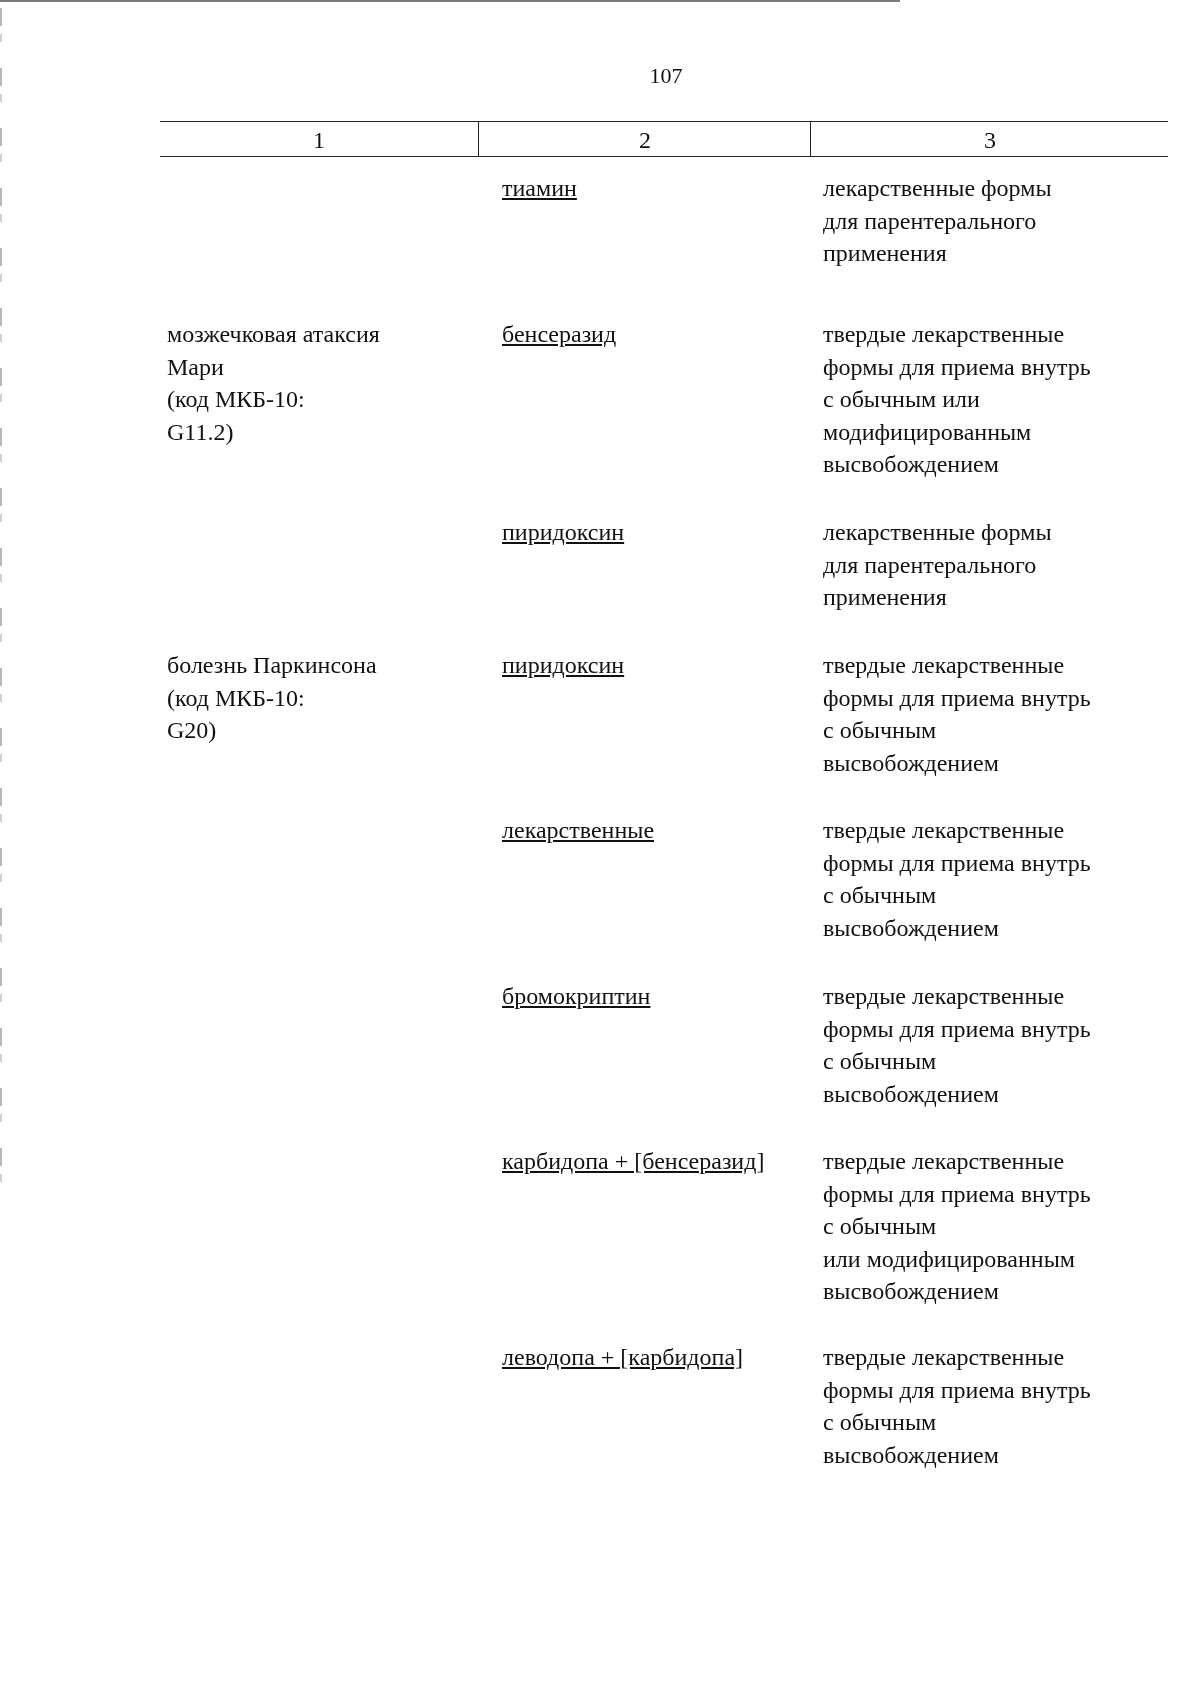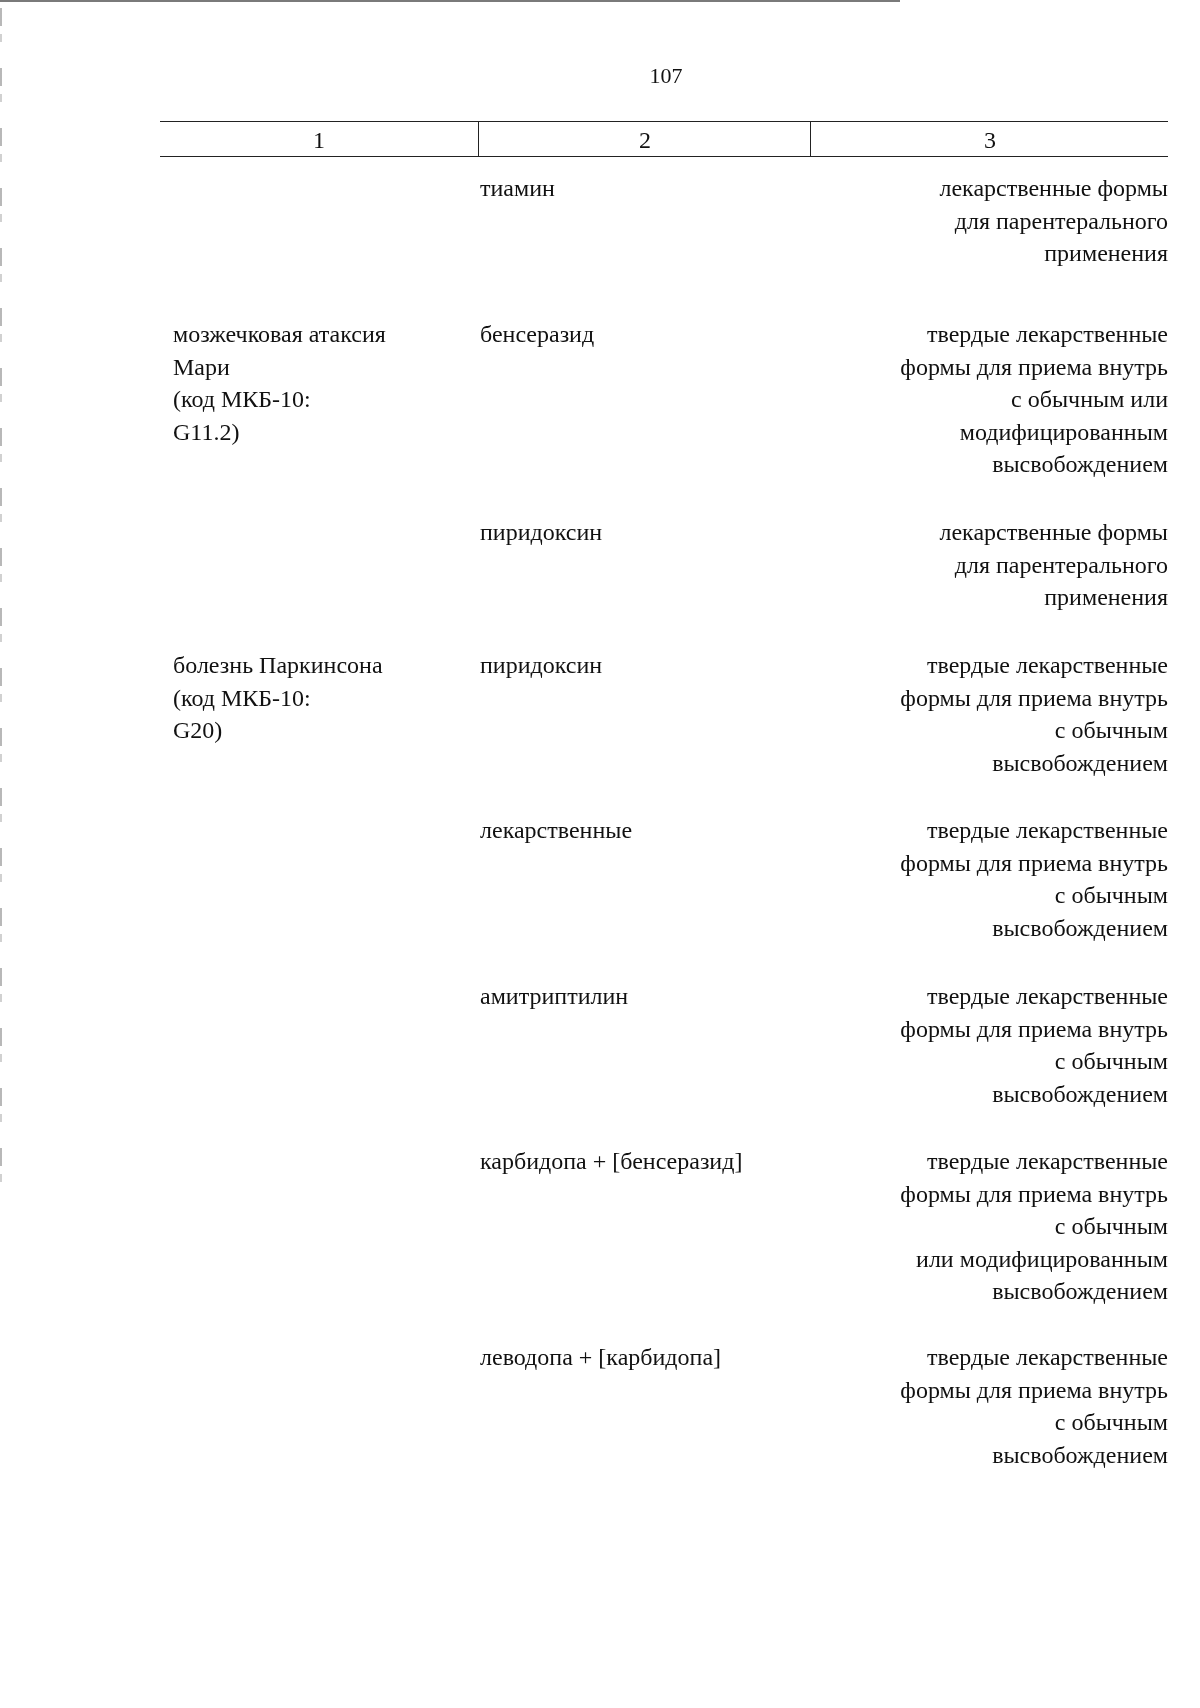--- a/index.html
+++ b/index.html
@@ -11,23 +11,23 @@
   .scan-left { position: absolute; left: 0; top: 8px; width: 2px; height: 1200px;
     background: repeating-linear-gradient(to bottom, #9a9a9a 0 18px, transparent 18px 26px, #bdbdbd 26px 34px, transparent 34px 60px); opacity: 0.7; }
   .page-number { position: absolute; top: 63px; left: 0; width: 1332px; text-align: center; font-size: 22px; }
   .table { position: absolute; left: 160px; top: 121px; width: 1008px; }
   .hdr { position: relative; height: 34px; border-top: 1.5px solid #222; border-bottom: 1.5px solid #222; }
   .hdr .cell { position: absolute; top: 0; height: 34px; line-height: 36px; text-align: center; font-size: 24px; }
   .hdr .c1 { left: 0; width: 318px; }
   .hdr .c2 { left: 318px; width: 332px; border-left: 1.5px solid #222; }
   .hdr .c3 { left: 650px; width: 358px; border-left: 1.5px solid #222; }
   .row { position: absolute; left: 160px; width: 1008px; font-size: 24px; line-height: 32.5px; }
-  .row .a { position: absolute; left: 13px; width: 300px; white-space: pre-line; }
-  .row .b { position: absolute; left: 320px; width: 320px; white-space: pre-line; }
-  .row .c { position: absolute; left: 663px; width: 345px; white-space: pre-line; text-align: right; }
+  .row .a { position: absolute; left: 7px; width: 300px; white-space: pre-line; }
+  .row .b { position: absolute; left: 342px; width: 320px; white-space: pre-line; text-decoration: underline; }
+  .row .c { position: absolute; left: 663px; width: 345px; white-space: pre-line; }
 </style>
 </head>
 <body>
 
 <div class="scan-top"></div>
 <div class="scan-left"></div>
 
 <div class="page-number">107</div>
 
 <div class="table">
@@ -82,21 +82,21 @@
   <div class="a"></div>
   <div class="b">лекарственные</div>
   <div class="c">твердые лекарственные
 формы для приема внутрь
 с обычным
 высвобождением</div>
 </div>
 
 <div class="row" style="top:980px">
   <div class="a"></div>
-  <div class="b">амитриптилин</div>
+  <div class="b">бромокриптин</div>
   <div class="c">твердые лекарственные
 формы для приема внутрь
 с обычным
 высвобождением</div>
 </div>
 
 <div class="row" style="top:1145px">
   <div class="a"></div>
   <div class="b">карбидопа + [бенсеразид]</div>
   <div class="c">твердые лекарственные

